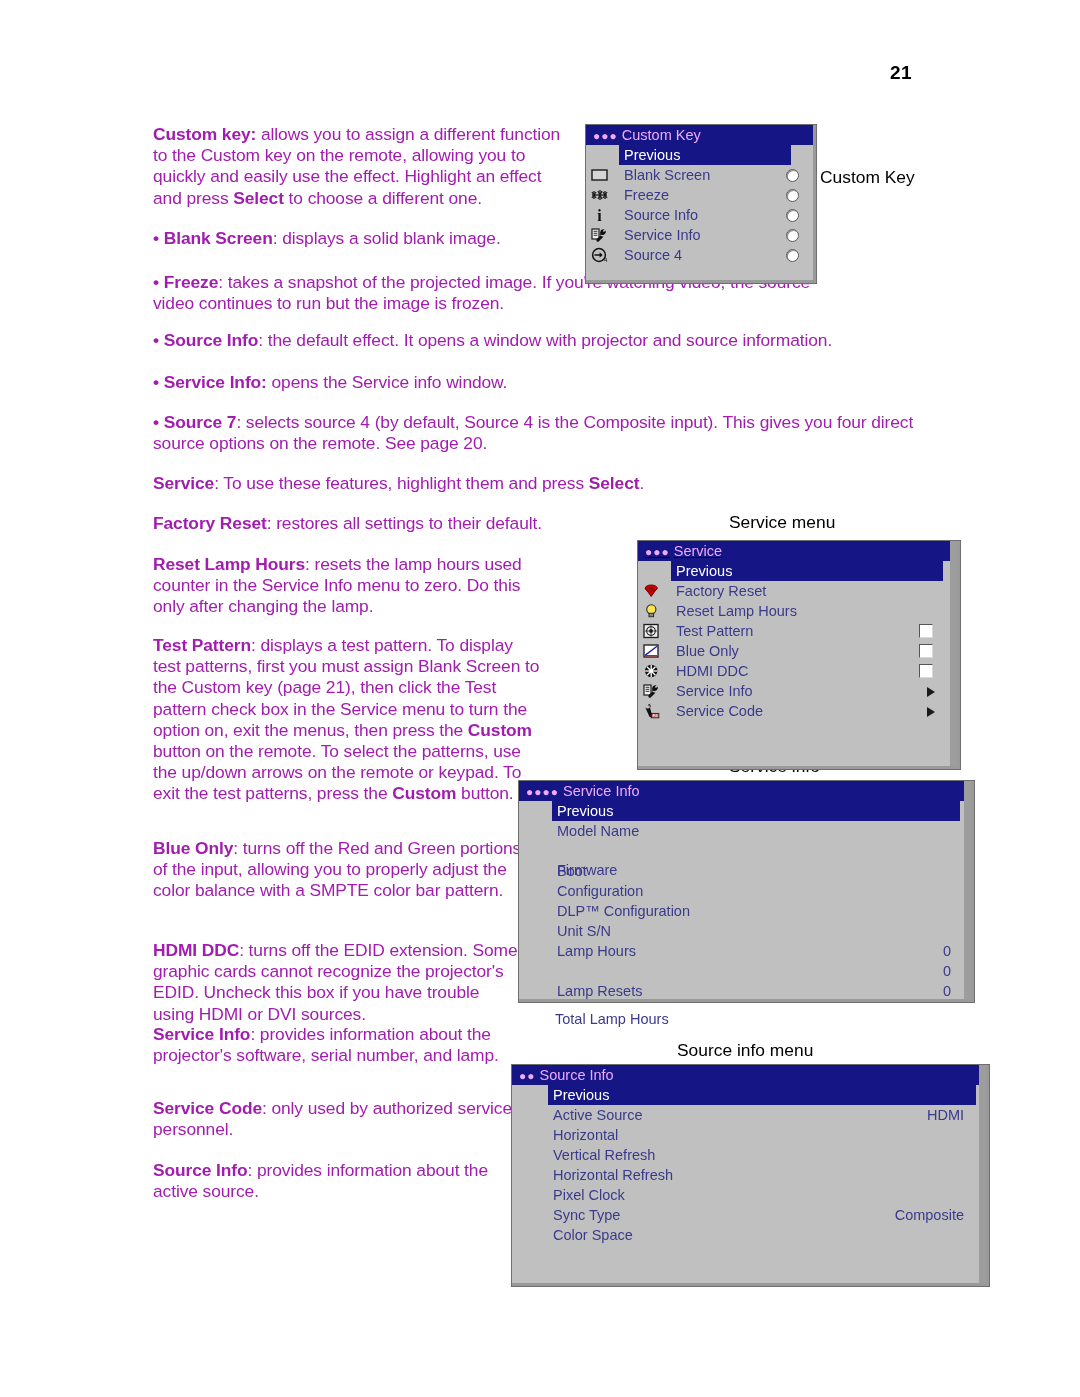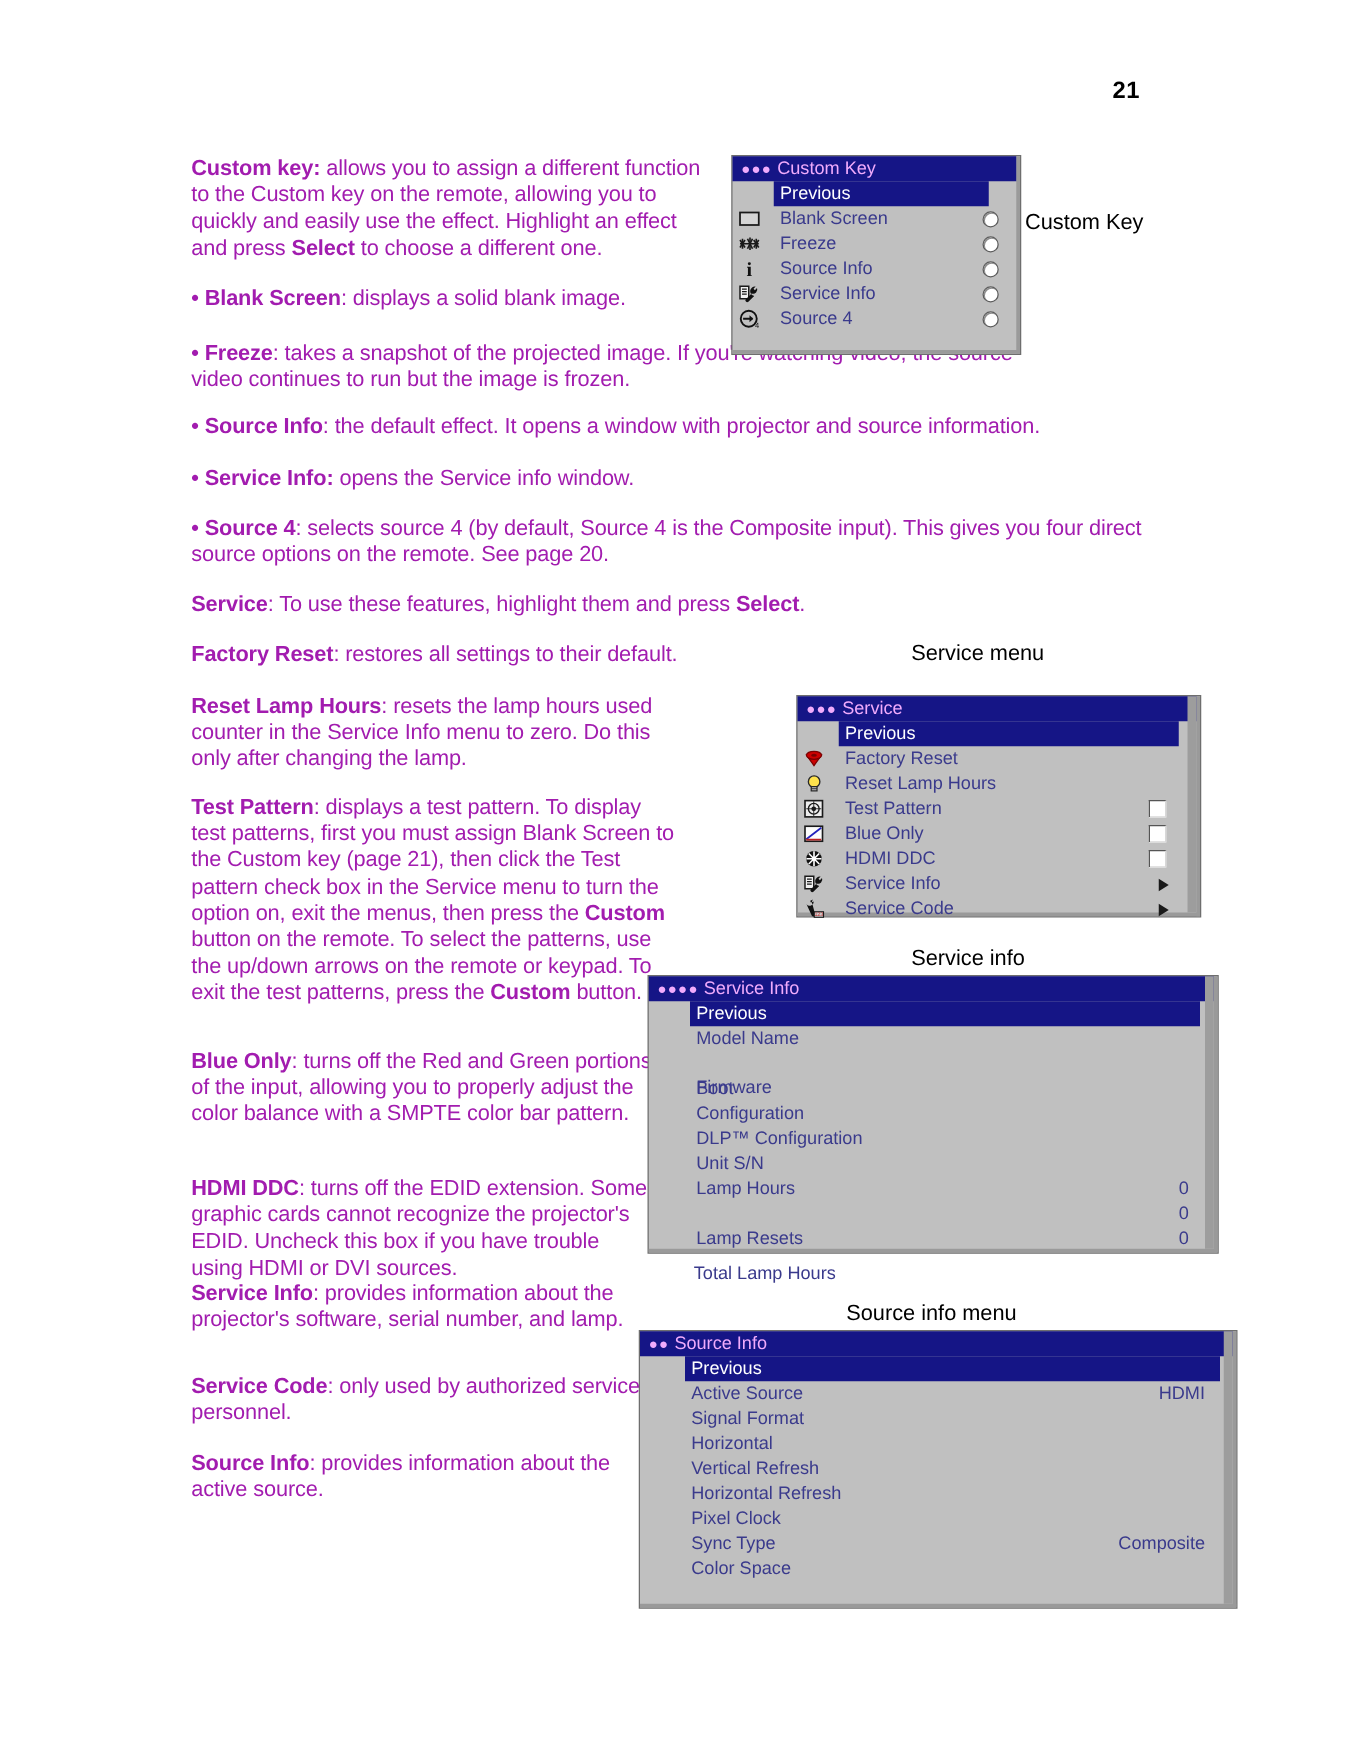--- a/index.html
+++ b/index.html
@@ -166,21 +166,21 @@
 
 <div class="para" style="left:153px; top:330px; width:760px;">
   <b>• Source Info</b><span>: the default effect. It opens a window with projector and source information.</span>
 </div>
 
 <div class="para" style="left:153px; top:372px; width:760px;">
   <b>• Service Info:</b><span> opens the Service info window.</span>
 </div>
 
 <div class="para" style="left:153px; top:412px; width:775px;">
-  <b>• Source 4</b><span>: selects source 4 (by default, Source 4 is the Composite input). This gives you four direct source options on the remote. See page 20.</span>
+  <b>• Source 7</b><span>: selects source 4 (by default, Source 4 is the Composite input). This gives you four direct source options on the remote. See page 20.</span>
 </div>
 
 <div class="para" style="left:153px; top:473px; width:760px;">
   <b>Service</b><span>: To use these features, highlight them and press </span><b>Select</b><span>.</span>
 </div>
 
 <div class="para" style="left:153px; top:513px; width:430px;">
   <b>Factory Reset</b><span>: restores all settings to their default.</span>
 </div>
 
@@ -286,21 +286,21 @@
         <path d="M3.5 8 L11 8" stroke="#111" stroke-width="1.5"></path>
         <path d="M8.6 5.2 L11.6 8 L8.6 10.8 Z" fill="#111"></path>
         <text x="13" y="15" font-family="Liberation Sans, sans-serif" font-size="6" fill="#111">4</text>
       </svg>
     </span>
     <span class="lbl" style="left:38px;">Source 4</span>
     <span class="radio"></span>
   </div>
 </div>
 
-<div class="osd" style="left:638px; top:557px; width:322px; height:176px;">
+<div class="osd" style="left:638px; top:541px; width:322px; height:228px;text-decoration:underline;">
   <div class="osd-title">
     <span class="dots">●●●</span><span>Service</span>
   </div>
   <div class="strip"></div>
 
   <div class="osd-row sel" style="margin-left:33px; width:272px;">
     <span class="lbl" style="left:5px;">Previous</span>
   </div>
 
   <div class="osd-row">
@@ -451,24 +451,20 @@
 
   <div class="osd-row sel" style="margin-left:36px; width:428px;">
     <span class="lbl" style="left:5px;">Previous</span>
   </div>
 
   <div class="osd-row">
     <span class="lbl" style="left:41px;">Active Source</span>
     <span class="val" style="right:22px;">HDMI</span>
   </div>
   <div class="osd-row">
-    <span class="lbl" style="left:41px;">Signal Format</span>
-    <span class="val" style="right:22px;"></span>
-  </div>
-  <div class="osd-row">
     <span class="lbl" style="left:41px;">Horizontal</span>
     <span class="val" style="right:22px;"></span>
   </div>
   <div class="osd-row">
     <span class="lbl" style="left:41px;">Vertical Refresh</span>
     <span class="val" style="right:22px;"></span>
   </div>
   <div class="osd-row">
     <span class="lbl" style="left:41px;">Horizontal Refresh</span>
     <span class="val" style="right:22px;"></span>

